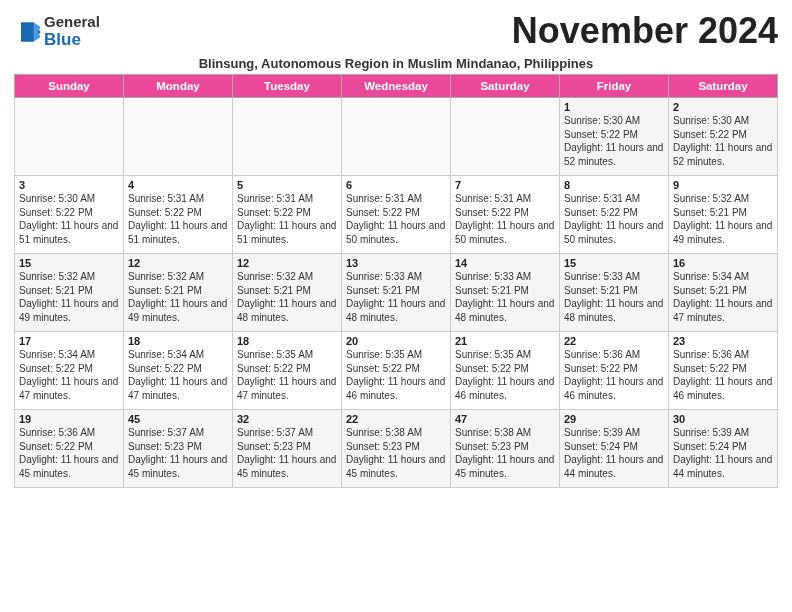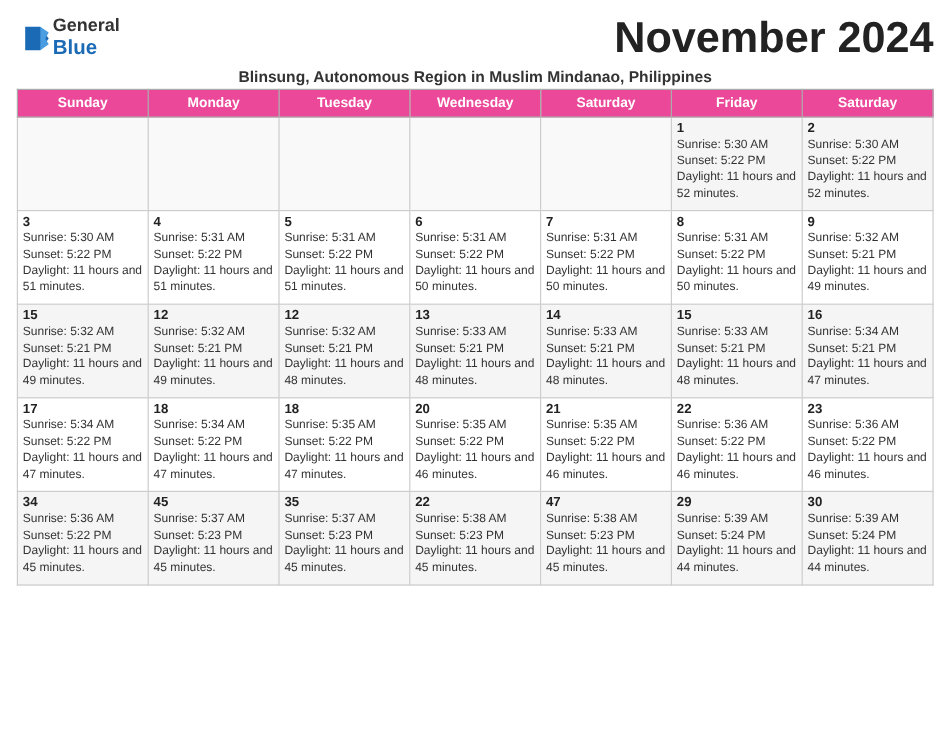--- a/index.html
+++ b/index.html
@@ -280,33 +280,33 @@
           </td>
           <td>
             <span class="day-num">23</span>
             <div class="day-info">Sunrise: 5:36 AM
 Sunset: 5:22 PM
 Daylight: 11 hours and 46 minutes.</div>
           </td>
         </tr>
         <tr>
           <td>
-            <span class="day-num">34</span>
+            <span class="day-num">19</span>
             <div class="day-info">Sunrise: 5:36 AM
 Sunset: 5:22 PM
 Daylight: 11 hours and 45 minutes.</div>
           </td>
           <td>
             <span class="day-num">45</span>
             <div class="day-info">Sunrise: 5:37 AM
 Sunset: 5:23 PM
 Daylight: 11 hours and 45 minutes.</div>
           </td>
           <td>
-            <span class="day-num">35</span>
+            <span class="day-num">32</span>
             <div class="day-info">Sunrise: 5:37 AM
 Sunset: 5:23 PM
 Daylight: 11 hours and 45 minutes.</div>
           </td>
           <td>
             <span class="day-num">22</span>
             <div class="day-info">Sunrise: 5:38 AM
 Sunset: 5:23 PM
 Daylight: 11 hours and 45 minutes.</div>
           </td>

